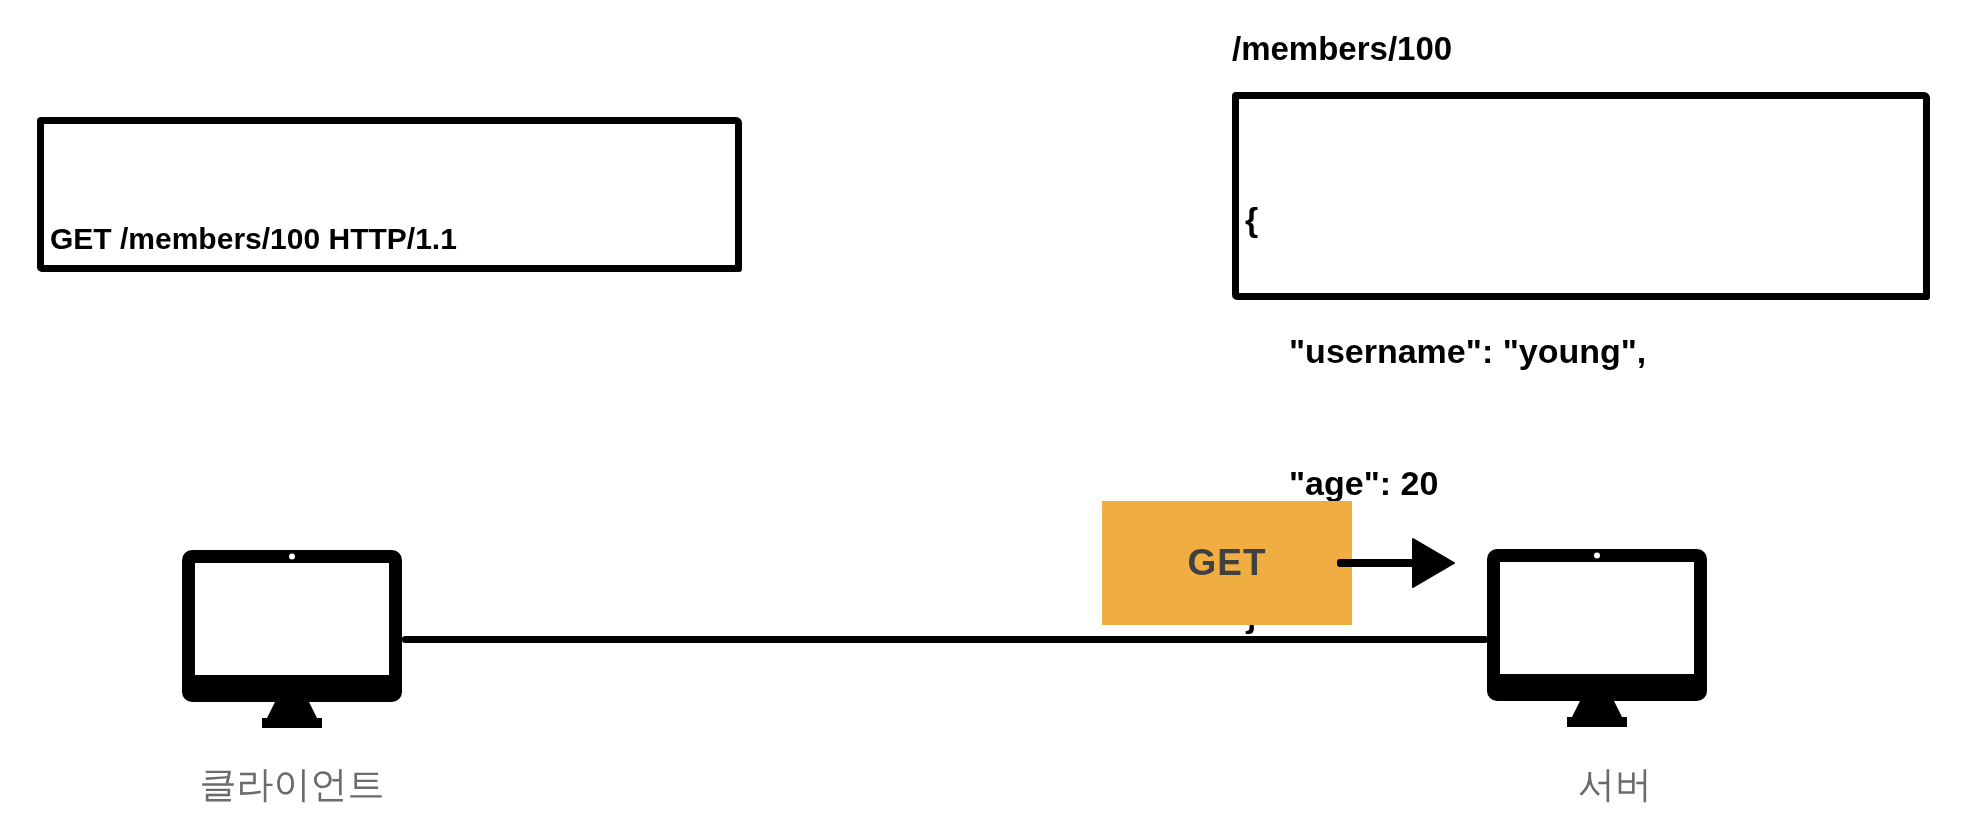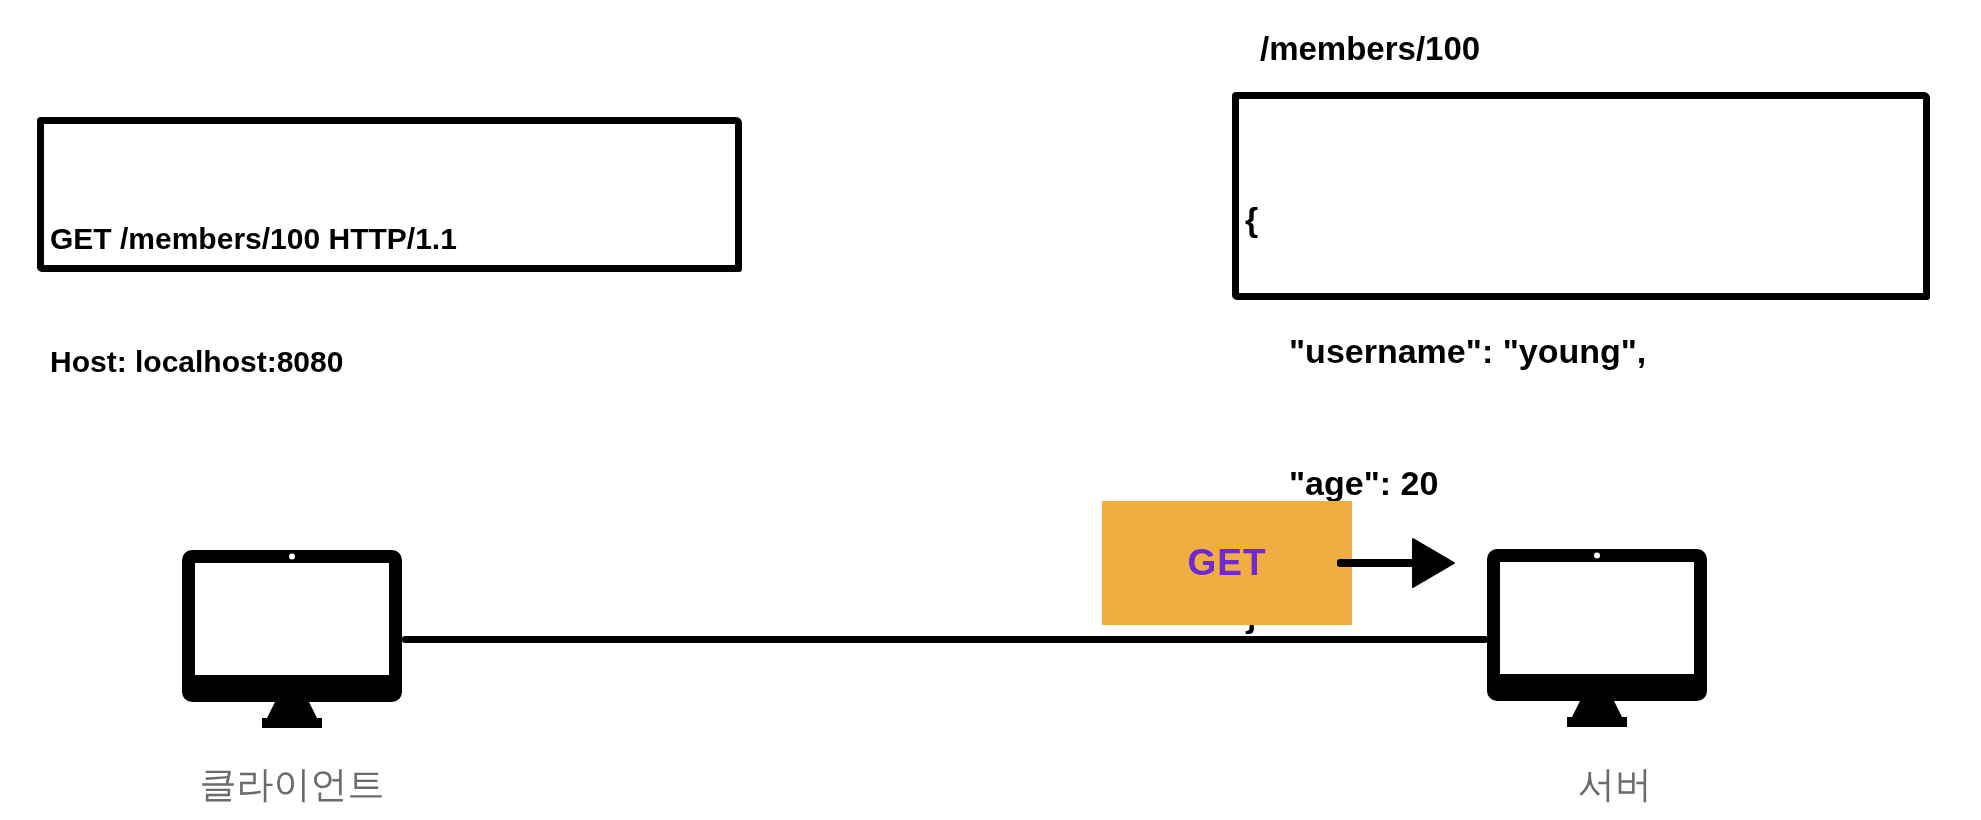--- a/index.html
+++ b/index.html
@@ -36,42 +36,41 @@
     white-space: pre;
   }
   .box-line { white-space: pre; }
   .indent { padding-left: 44px; }
 
   .path-label {
     position: absolute;
     left: 1232px; top: 30px;
     font-size: 33px; font-weight: bold;
     white-space: pre;
-    margin-left: 28px;
   }
 
   .monitor { position: absolute; width: 220px; height: 178px; }
   .client-monitor { left: 182px; top: 550px; }
   .server-monitor { left: 1487px; top: 549px; }
 
   .connection-line {
     position: absolute;
     left: 402px; top: 636px;
     width: 1086px; height: 7px;
     background: var(--ink, #000);
     border-radius: 3px;
   }
 
   .method-badge {
     position: absolute;
     left: 1102px; top: 501px;
     width: 250px; height: 124px;
     background: var(--badge-bg, #EFAD42);
     display: flex; align-items: center; justify-content: center;
-    font-size: 37px; font-weight: bold; color: #6d28d9;
+    font-size: 37px; font-weight: bold; color: #404040;
     letter-spacing: 1px;
   }
 
   .arrow {
     position: absolute;
     left: 1337px; top: 537px;
     width: 118px; height: 52px;
   }
 
   .node-label {
@@ -86,21 +85,20 @@
   .client-label { left: 182px; }
   .server-label { left: 1505px; }
 </style>
 </head>
 <body>
 
 <div class="canvas">
 
   <div class="sketch-box request-box">
     <div class="box-line">GET /members/100 HTTP/1.1</div>
-    <div class="box-line">Host: localhost:8080</div>
   </div>
 
   <div class="path-label">/members/100</div>
 
   <div class="sketch-box response-box">
     <div class="box-line">{</div>
     <div class="box-line indent">"username": "young",</div>
     <div class="box-line indent">"age": 20</div>
     <div class="box-line">}</div>
   </div>

